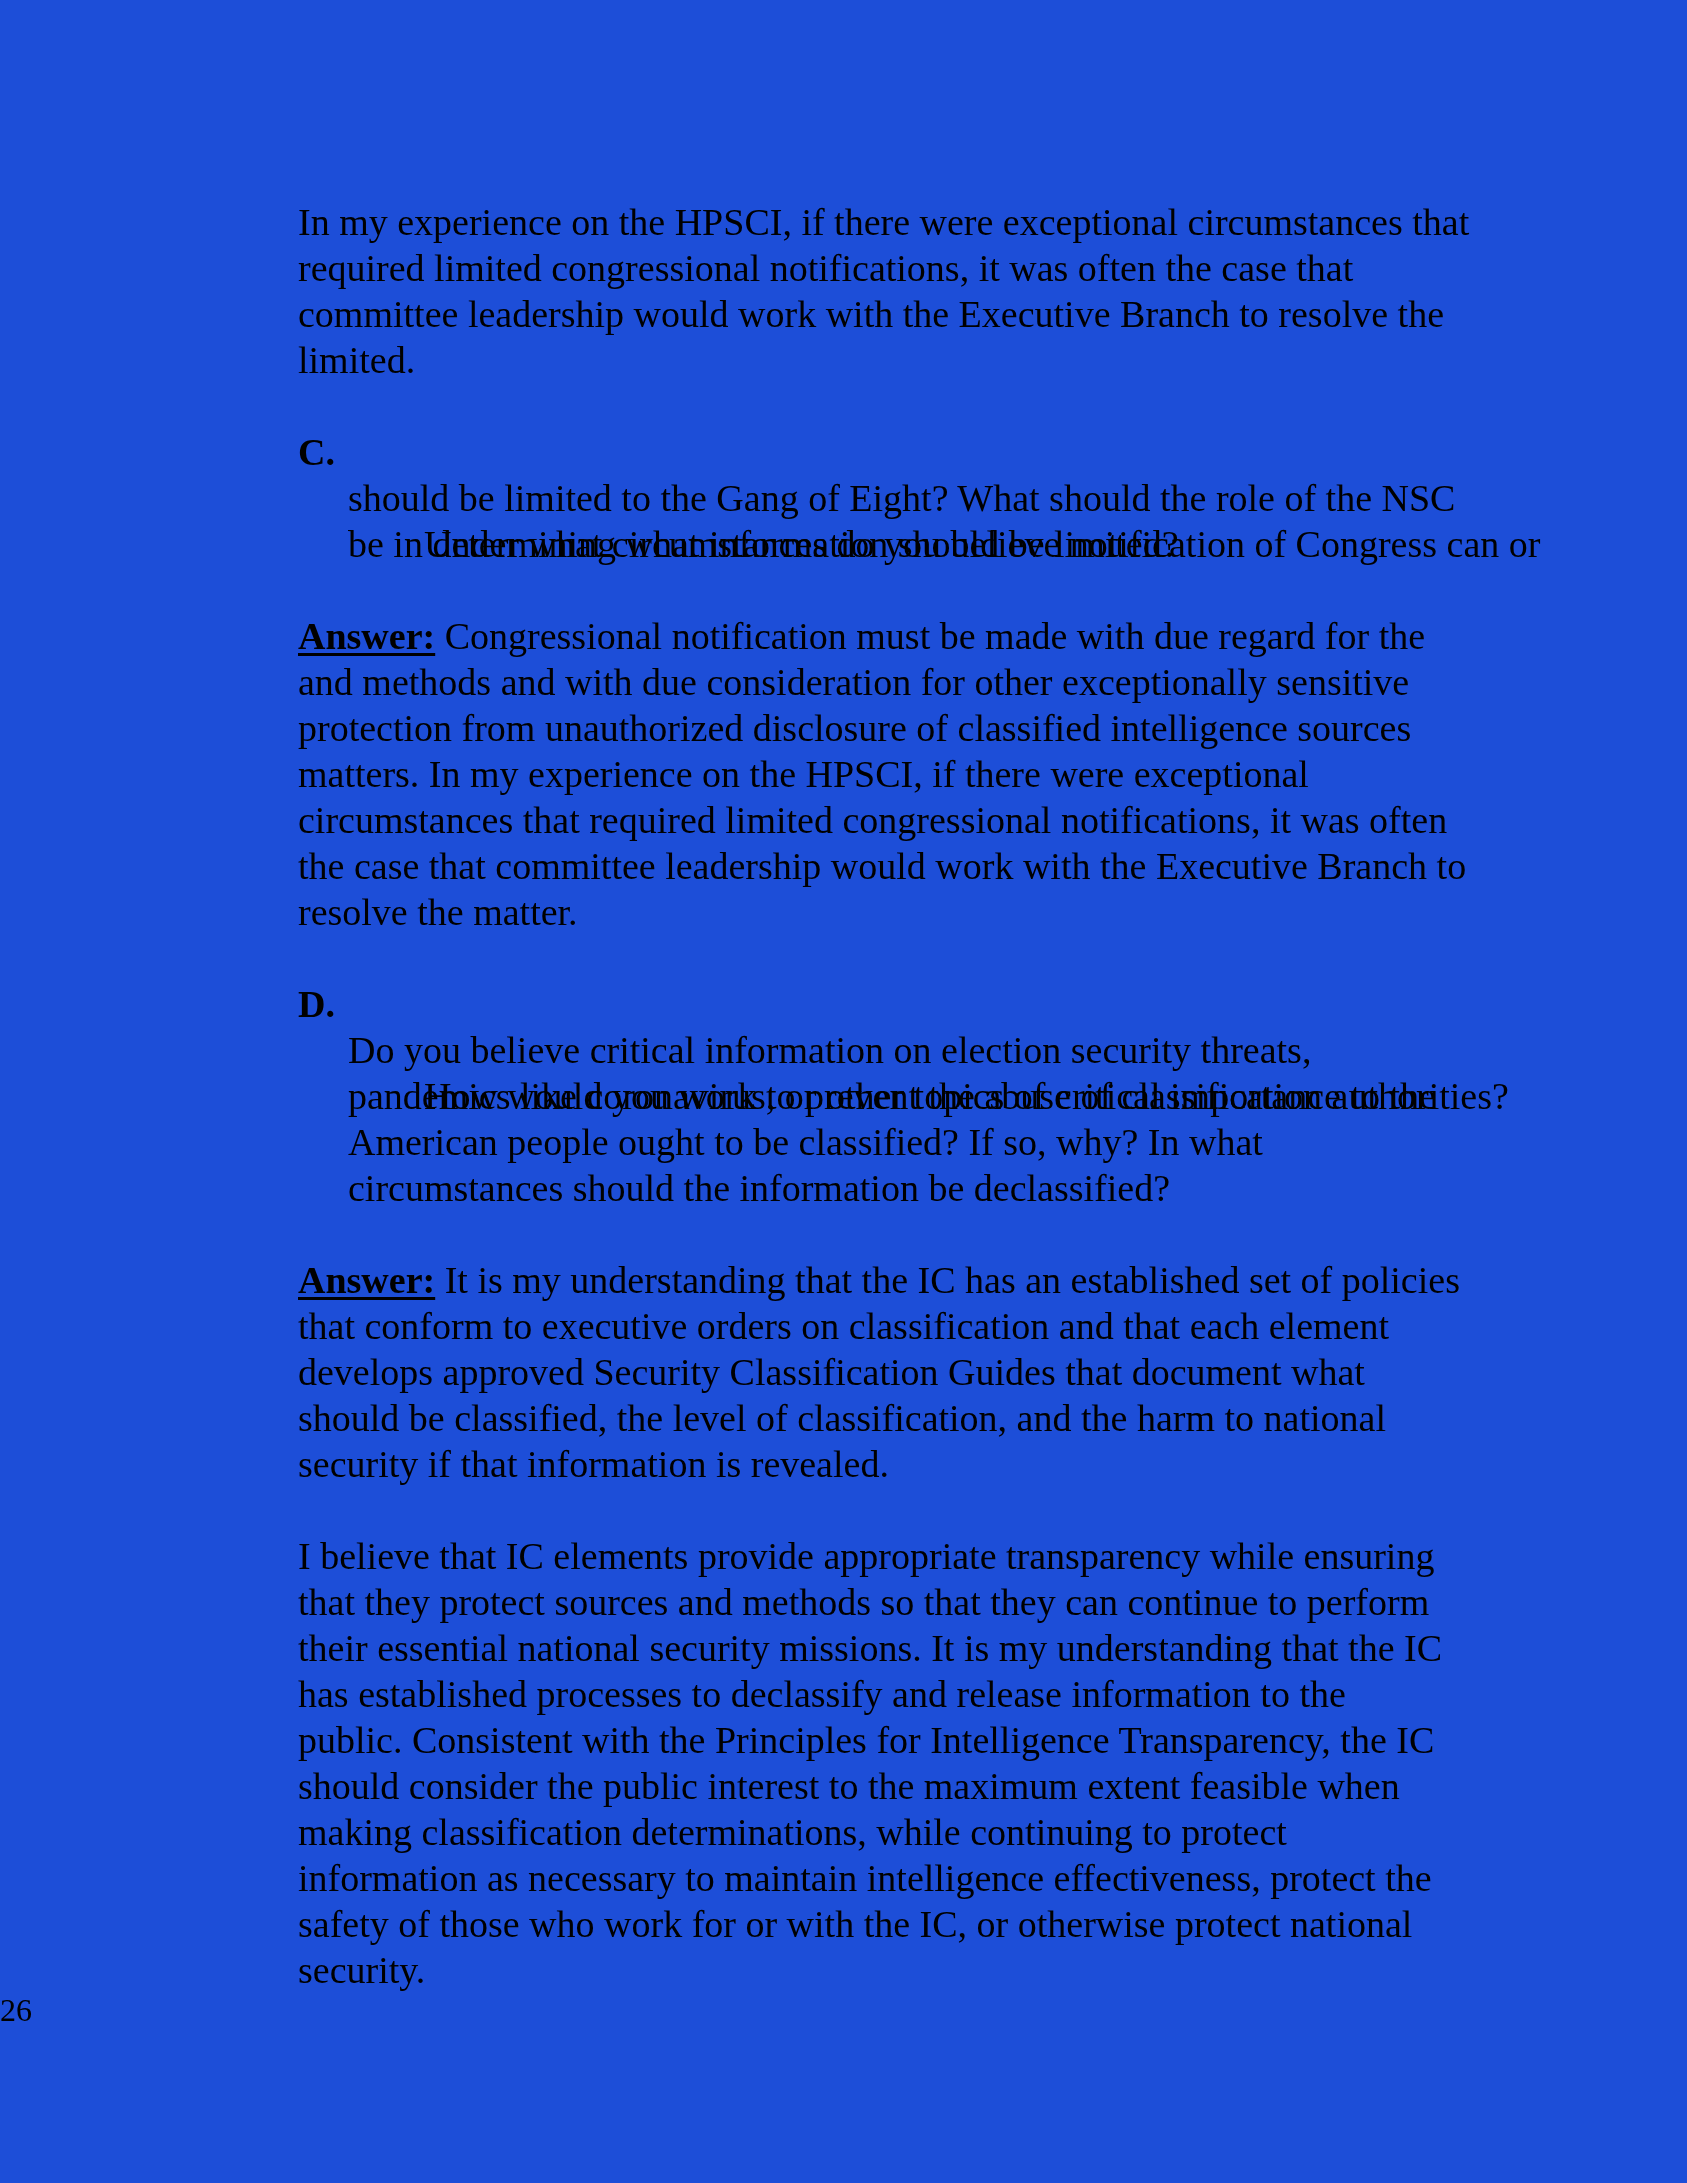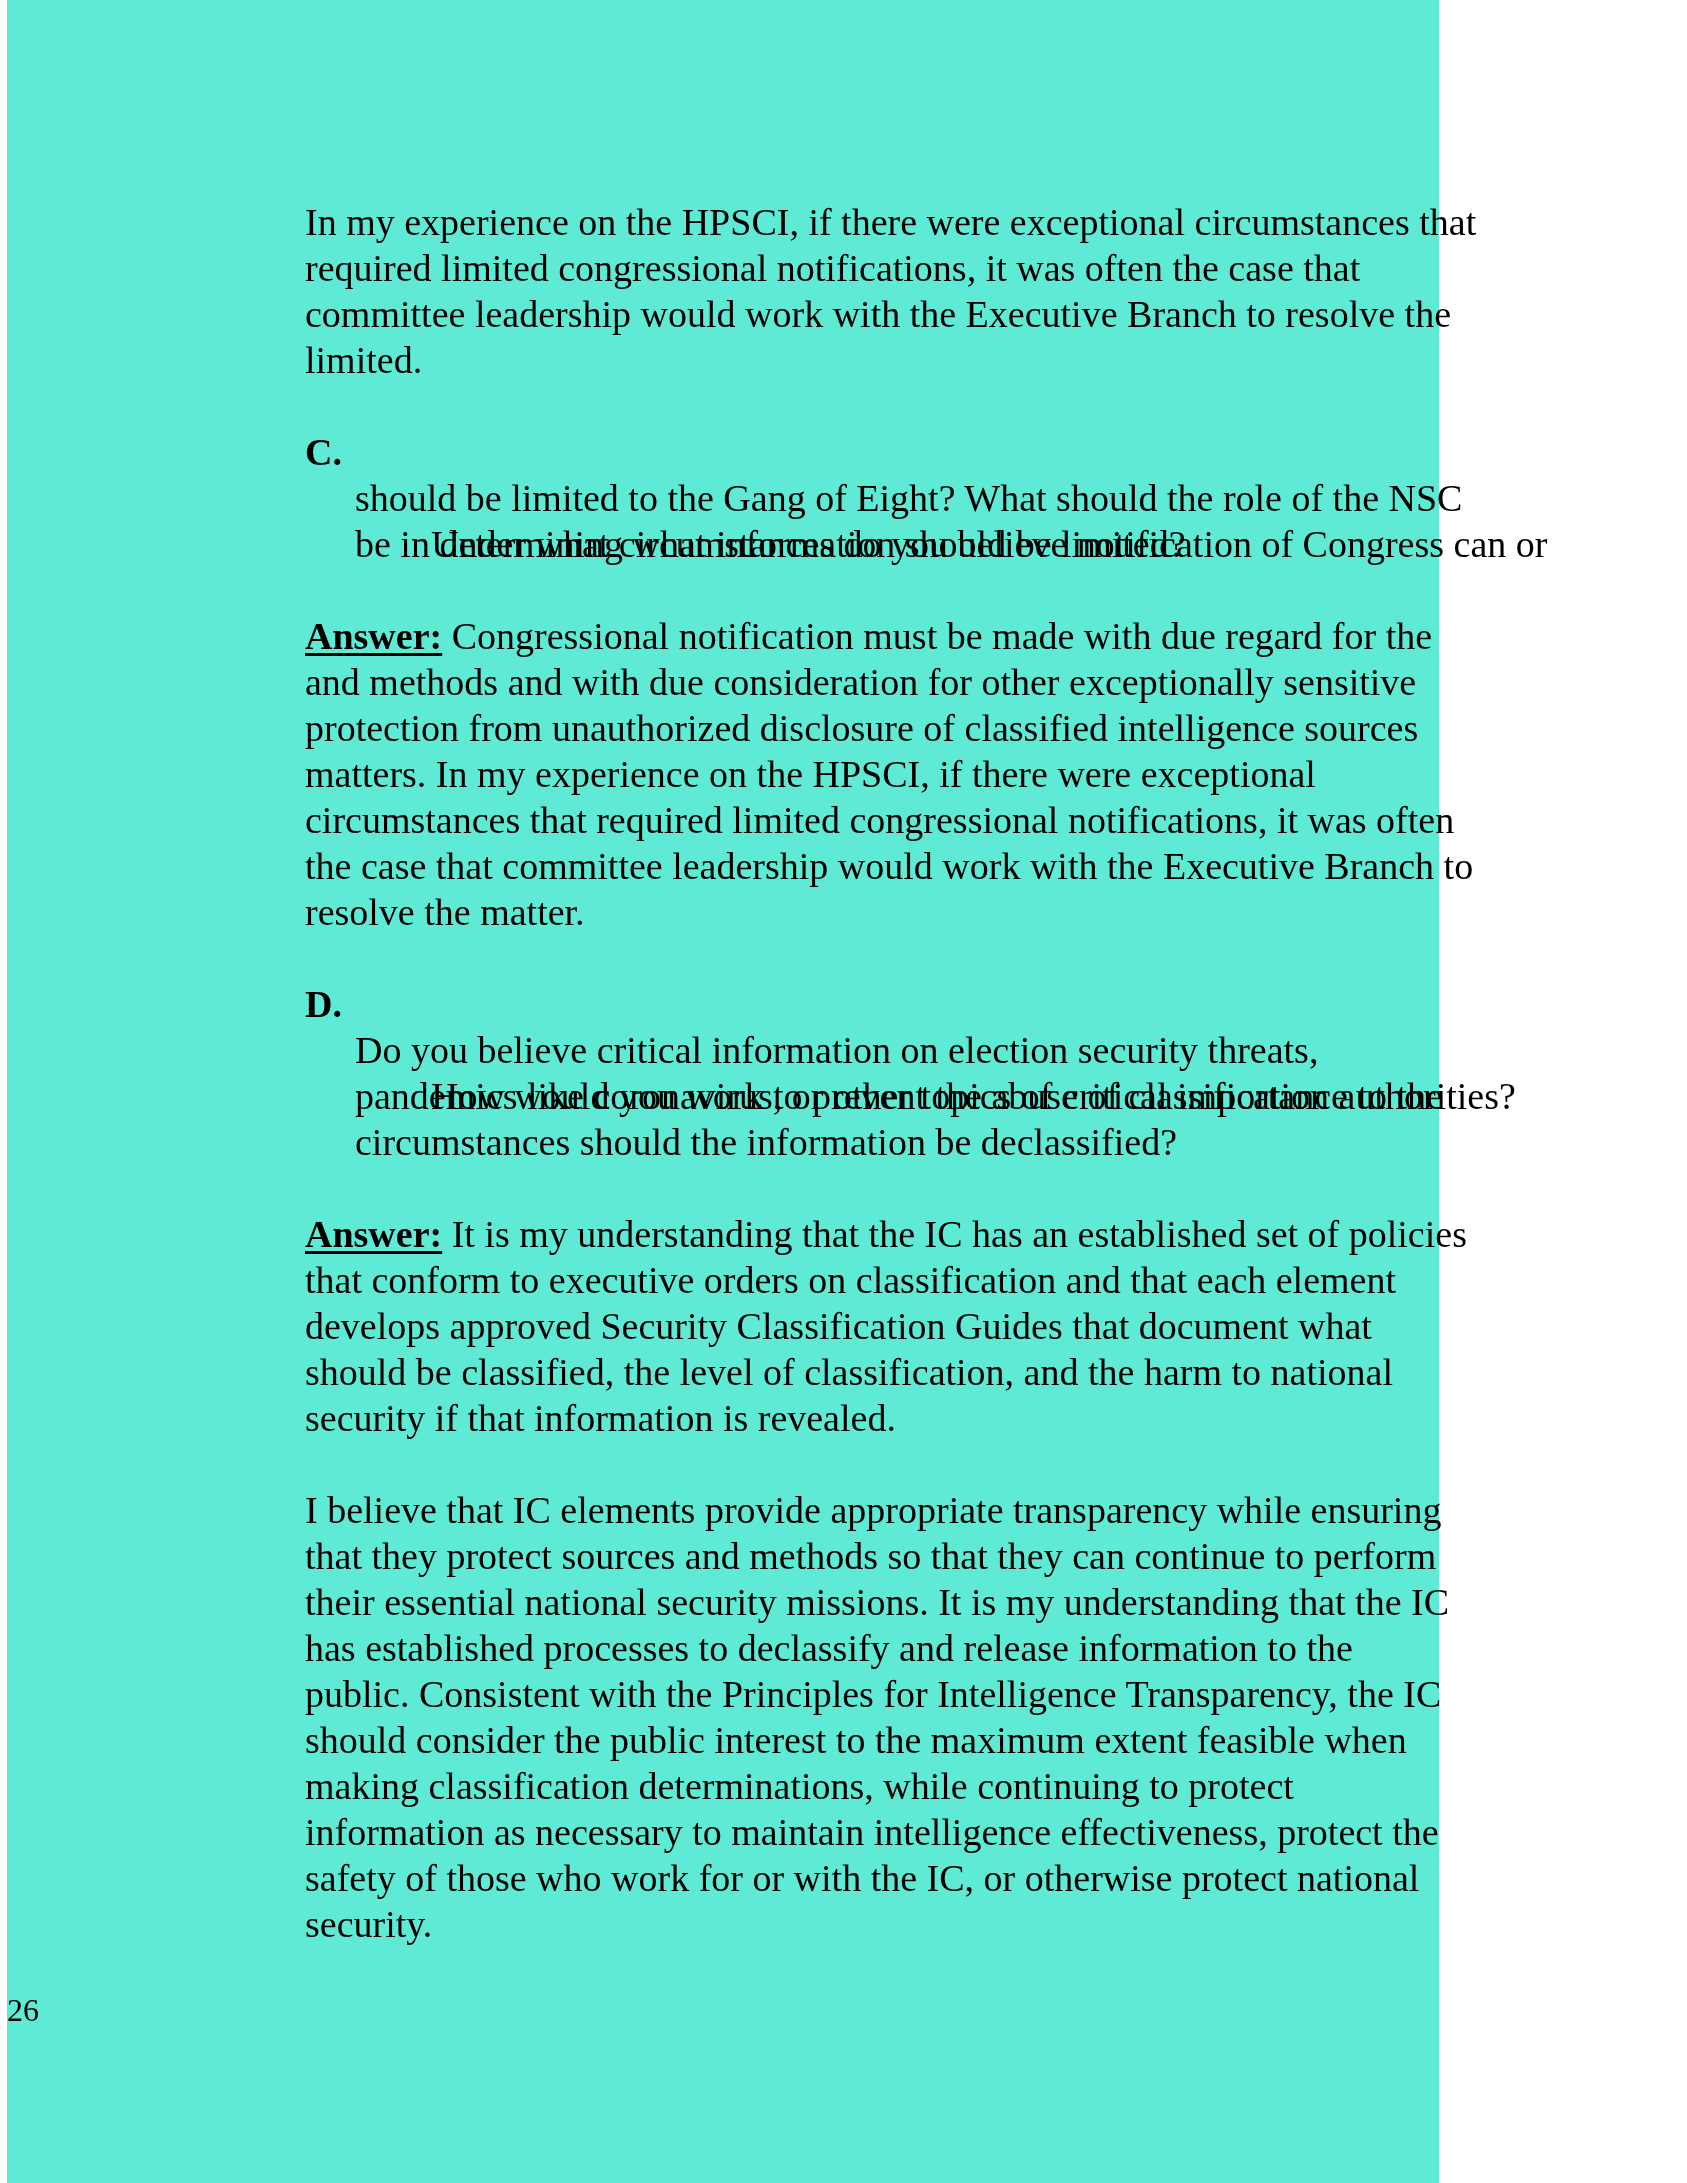--- a/index.html
+++ b/index.html
@@ -10,24 +10,24 @@
   body {
     width: 1687px;
     height: 2183px;
     position: relative;
     overflow: hidden;
     font-family: "Liberation Serif", "DejaVu Serif", serif;
     color: #000000;
   }
   .page {
     position: absolute;
-    left: 7px; top: 0;
-    width: 1432px;
+    left: 0; top: 0;
+    width: 1687px;
     height: 2183px;
-    background: #5eead4;
+    background: #1d4ed8;
   }
   .body-text {
     position: absolute;
     left: 298px;
     top: 199px;
     width: 1231px;
     font-size: 38px;
     line-height: 46px;
   }
   .para {
@@ -104,20 +104,21 @@
       <span class="line">resolve the matter.</span>
     </div>
 
     <div class="para">
       <span class="q-first">
         <span class="q-letter">D.</span>
         <span>How would you work to prevent the abuse of classification authorities?</span>
       </span>
       <span class="q-line">Do you believe critical information on election security threats,</span>
       <span class="q-line">pandemics like coronavirus, or other topics of critical importance to the</span>
+      <span class="q-line">American people ought to be classified? If so, why? In what</span>
       <span class="q-line">circumstances should the information be declassified?</span>
     </div>
 
     <div class="para">
       <span class="line"><span class="answer-label">Answer:</span><span> It is my understanding that the IC has an established set of policies</span></span>
       <span class="line">that conform to executive orders on classification and that each element</span>
       <span class="line">develops approved Security Classification Guides that document what</span>
       <span class="line">should be classified, the level of classification, and the harm to national</span>
       <span class="line">security if that information is revealed.</span>
     </div>

